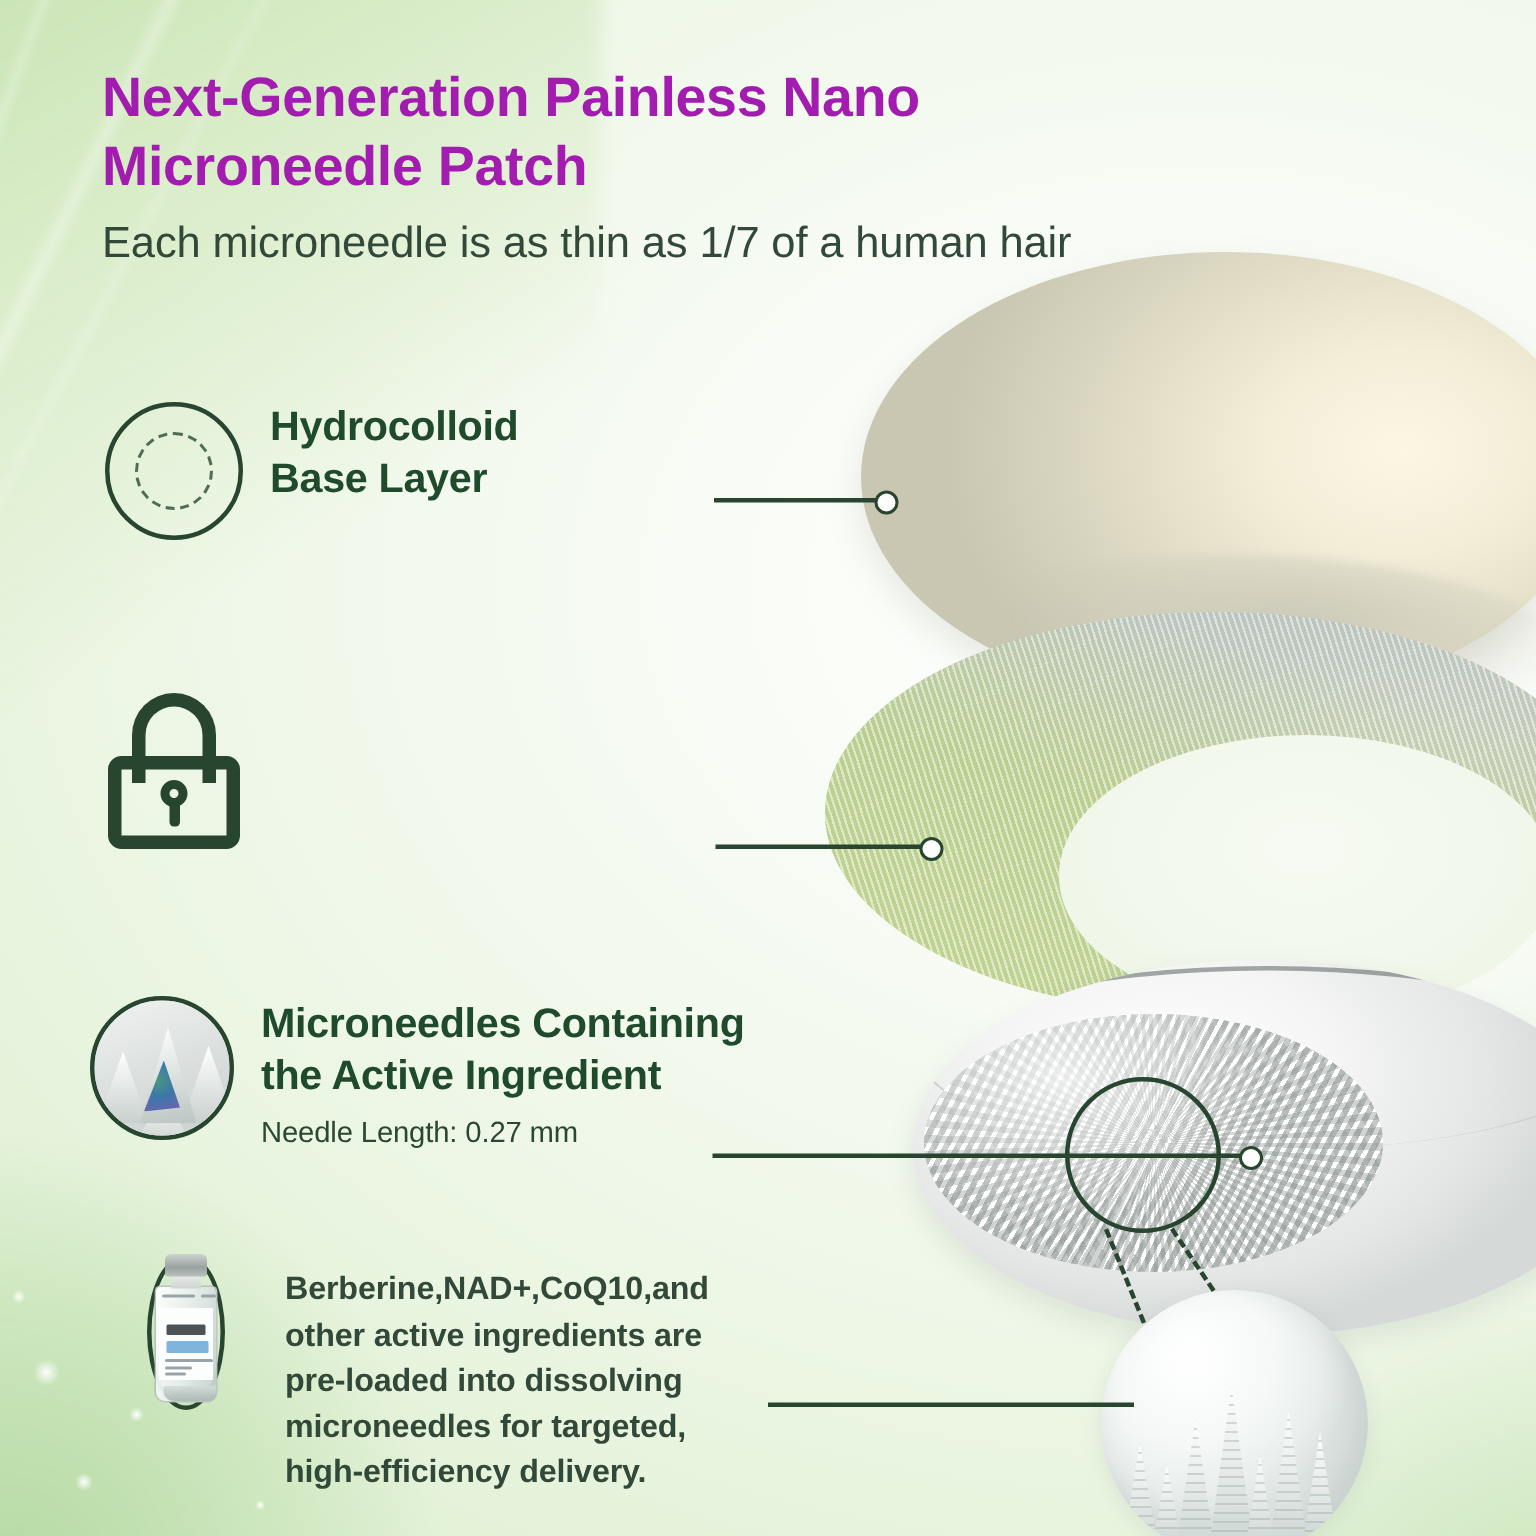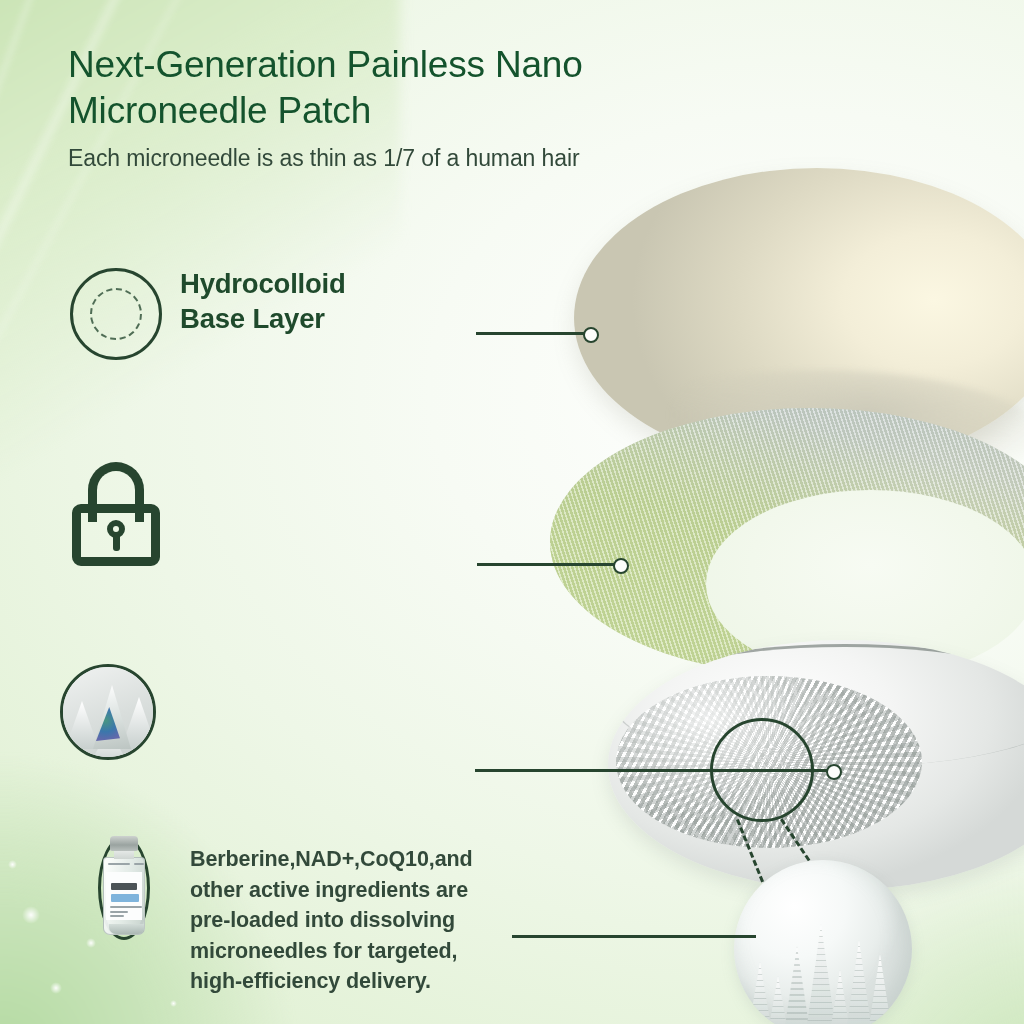--- a/index.html
+++ b/index.html
@@ -40,25 +40,25 @@
   .b1{left:22px;top:906px;width:18px;height:18px;}
   .b2{left:86px;top:938px;width:10px;height:10px;}
   .b3{left:50px;top:982px;width:12px;height:12px;}
   .b4{left:128px;top:906px;width:8px;height:8px;}
   .b5{left:8px;top:860px;width:9px;height:9px;}
   .b6{left:170px;top:1000px;width:7px;height:7px;}
 
   
   .header{position:absolute;left:68px;top:42px;width:700px;}
   .title{
-    font-size:37px;font-weight:400;line-height:1.24;color:#14532d;
+    font-size:37px;font-weight:700;line-height:1.24;color:#a21caf;
     letter-spacing:-.2px;margin:0;white-space:pre-line;
   }
   .subtitle{
-    margin:10px 0 0 0;font-size:23px;color:#32493a;line-height:1.3;letter-spacing:-.1px;
+    margin:10px 0 0 0;font-size:29px;color:#32493a;line-height:1.3;letter-spacing:-.1px;
   }
 
   
   .feature{position:absolute;display:flex;align-items:flex-start;justify-content:space-between;}
   .f-icon{flex:0 0 auto;width:104px;height:104px;position:relative;margin-right:14px;}
   .f-text{padding-top:4px;}
   .f-title{
     font-size:27.5px;font-weight:700;color:#1f4a2c;line-height:1.28;
     white-space:pre-line;letter-spacing:-.2px;
   }
@@ -351,20 +351,25 @@
     <div class="f-icon">
       <div class="ic-photo">
         <div class="nd-art">
           <div class="nd-tri" style="left:2px;top:34px;width:34px;height:48px;"></div>
           <div class="nd-tri" style="left:58px;top:30px;width:36px;height:52px;"></div>
           <div class="nd-tri" style="left:26px;top:62px;width:40px;height:36px;"></div>
           <div class="nd-center"></div>
           <div class="nd-teal"></div>
         </div>
       </div>
+    </div>
+    <div class="f-text">
+      <div class="f-title">Microneedles Containing
+the Active Ingredient</div>
+      <div class="f-sub">Needle Length: 0.27 mm</div>
     </div>
   </div>
 
   <div class="feature" id="row-ingredients">
     <div class="f-icon">
       <div class="ic-photo vial"></div>
       <div class="vial">
         <div class="vial-body">
           <div class="vl-line" style="top:5px;width:22px;"></div>
           <div class="vl-line" style="top:5px;left:30px;width:10px;"></div>

